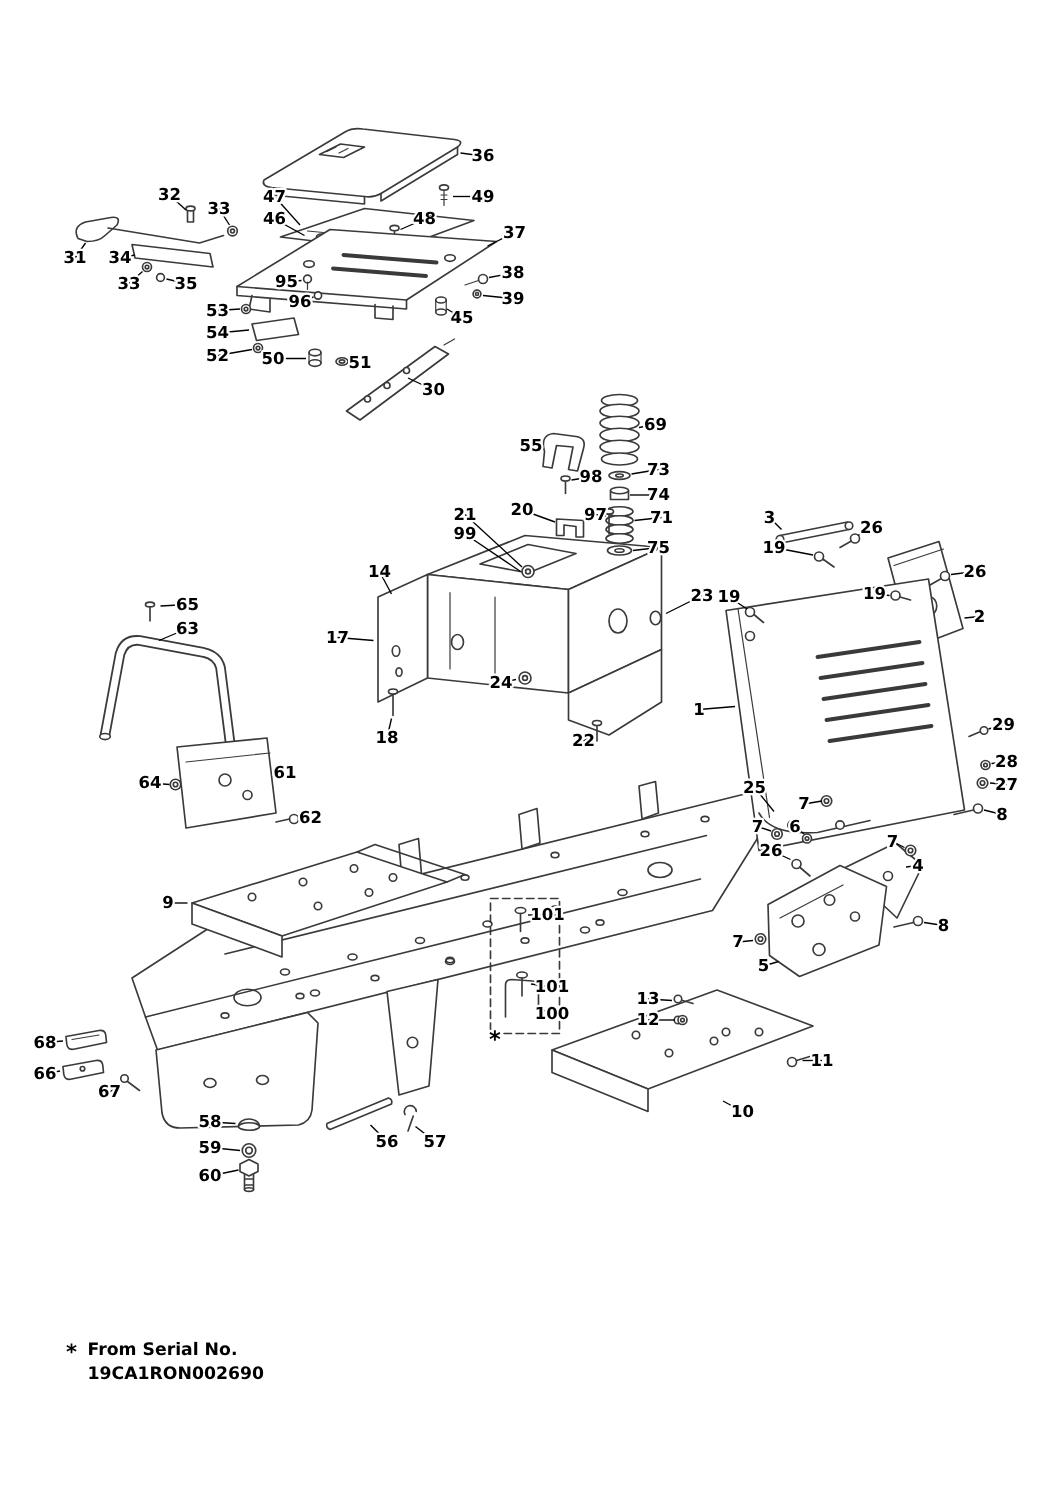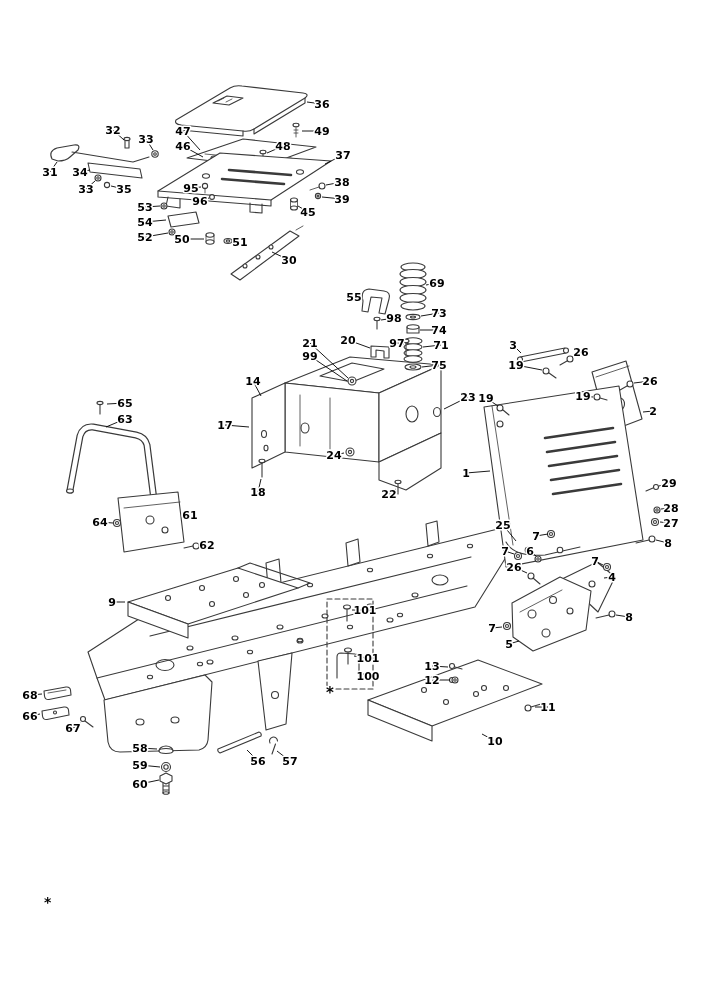--- a/index.html
+++ b/index.html
@@ -514,15 +514,19 @@
       <text x="290" y="761" class="callout">57</text>
       <line x1="140" y1="765" x2="160" y2="767" class="leader"></line>
       <text x="140" y="765" class="callout">59</text>
       <line x1="140" y1="784" x2="159" y2="780" class="leader"></line>
       <text x="140" y="784" class="callout">60</text>
       <text x="330" y="693" class="callout star">*</text>
     </svg>
 
   <div class="footnote">
     <span class="fn-star">*</span>
+    <span class="fn-lines">
+      <span style="display:block">From Serial No.</span>
+      <span style="display:block">19CA1RON002690</span>
+    </span>
   </div>
 
 </div>
 
 </body></html>

